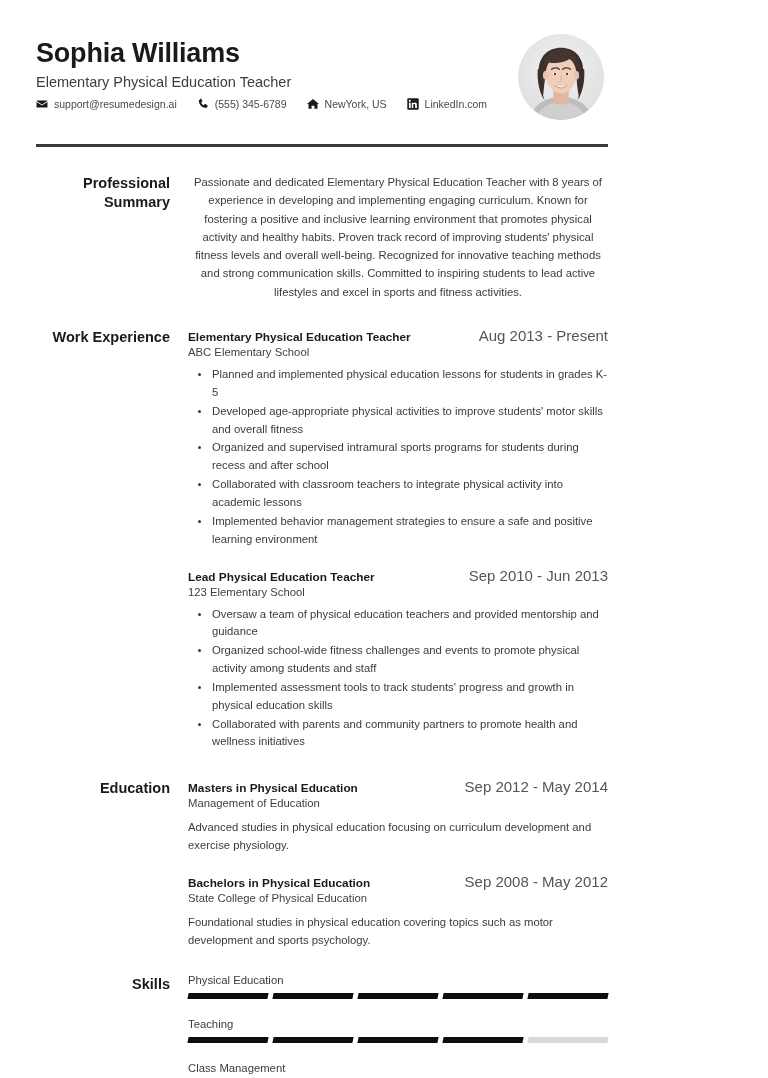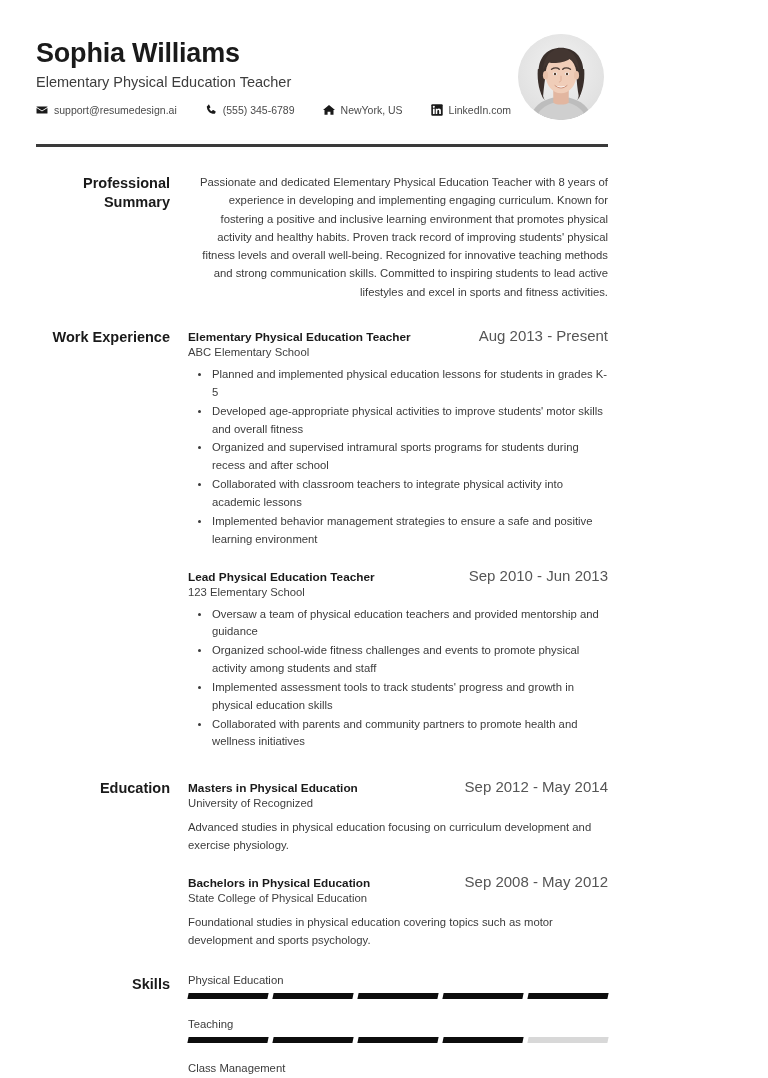--- a/index.html
+++ b/index.html
@@ -39,22 +39,22 @@
   .job-title {
     font-size: 14.5px;
     color: #3d3d3d;
     margin-top: 6px;
     font-weight: normal;
   }
 
   .contact-row {
     display: flex;
     align-items: center;
-    margin-top: 14px;
-    gap: 28px;
+    margin-top: 8px;
+    gap: 20px;
     flex-wrap: nowrap;
   }
   .contact-item {
     display: flex;
     align-items: center;
     gap: 6px;
     font-size: 10.5px;
     color: #4a4a4a;
     white-space: nowrap;
   }
@@ -107,21 +107,21 @@
     color: #1a1a1a;
     line-height: 1.28;
     padding-top: 1px;
   }
   .section-body { flex: 1 1 auto; min-width: 0; }
 
   .summary-text {
     font-size: 11.3px;
     line-height: 1.62;
     color: #3b3b3b;
-    text-align: right;
+    text-align: center;
   }
 
   
   .entry { margin-bottom: 18px; }
   .entry:last-child { margin-bottom: 0; }
 
   .entry-head {
     display: flex;
     align-items: baseline;
     justify-content: space-between;
@@ -349,21 +349,21 @@
 
   <div class="section">
     <div class="section-label">Education</div>
     <div class="section-body">
 
       <div class="entry">
         <div class="entry-head">
           <div class="entry-title">Masters in Physical Education</div>
           <div class="entry-date">Sep 2012 - May 2014</div>
         </div>
-        <div class="entry-org">University of Recognized</div>
+        <div class="entry-org">Management of Education</div>
         <div class="entry-desc">Advanced studies in physical education focusing on curriculum development and exercise physiology.</div>
       </div>
 
       <div class="entry">
         <div class="entry-head">
           <div class="entry-title">Bachelors in Physical Education</div>
           <div class="entry-date">Sep 2008 - May 2012</div>
         </div>
         <div class="entry-org">State College of Physical Education</div>
         <div class="entry-desc">Foundational studies in physical education covering topics such as motor development and sports psychology.</div>

